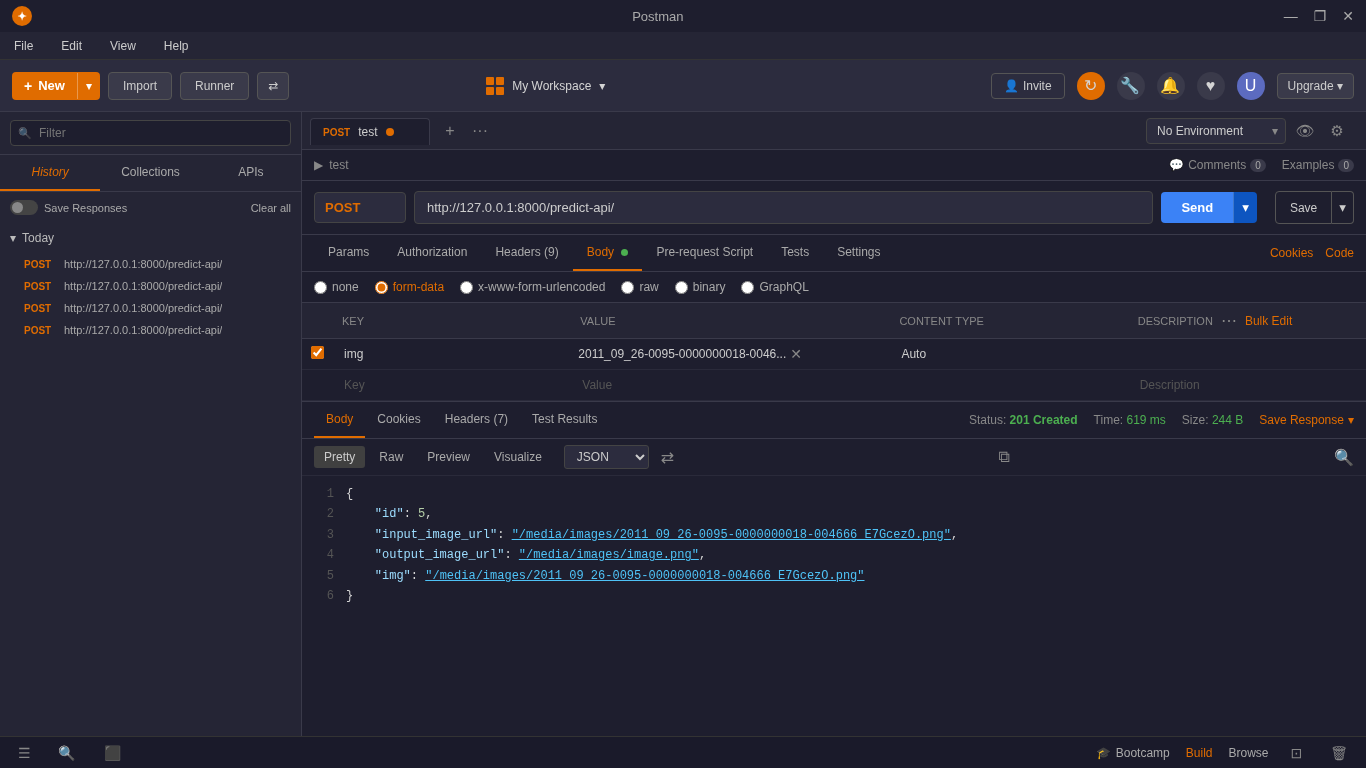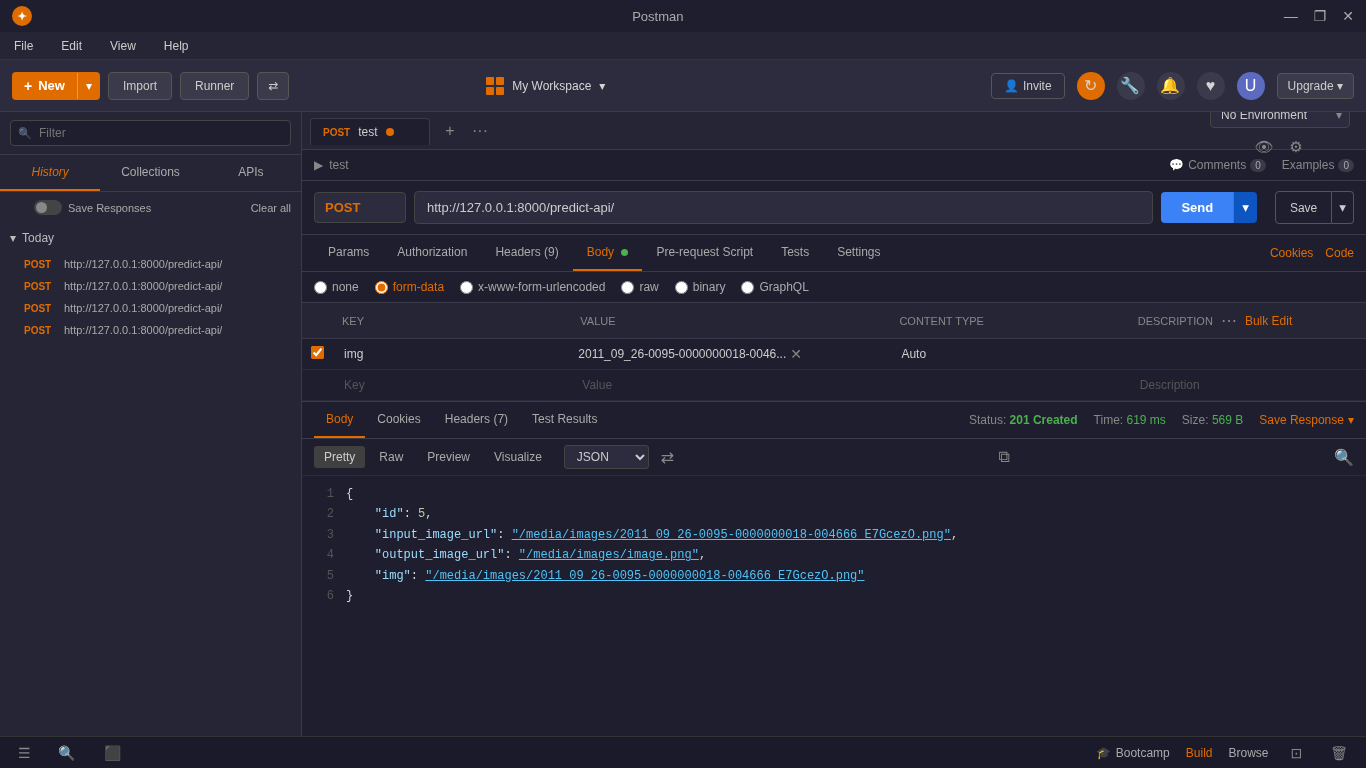--- a/index.html
+++ b/index.html
@@ -38,21 +38,21 @@
 
     
     .sidebar { width: 302px; background: #252535; border-right: 1px solid #3a3a4a; display: flex; flex-direction: column; }
     .sidebar-search { padding: 8px 10px; border-bottom: 1px solid #3a3a4a; }
     .search-input { width: 100%; background: #1e1e2e; border: 1px solid #444; border-radius: 4px; padding: 5px 10px 5px 28px; color: #ccc; font-size: 12px; }
     .search-wrap { position: relative; }
     .search-wrap::before { content: '🔍'; position: absolute; left: 8px; top: 50%; transform: translateY(-50%); font-size: 11px; opacity: 0.5; }
     .sidebar-tabs { display: flex; border-bottom: 1px solid #3a3a4a; }
     .sidebar-tab { flex: 1; text-align: center; padding: 10px 4px; font-size: 12px; color: #aaa; cursor: pointer; border-bottom: 2px solid transparent; }
     .sidebar-tab.active { color: #e06c00; border-bottom: 2px solid #e06c00; font-style: italic; }
-    .sidebar-actions { display: flex; align-items: center; justify-content: space-between; padding: 8px 10px; font-size: 11px; color: #aaa; margin-left: 24px; }
+    .sidebar-actions { display: flex; align-items: center; justify-content: space-between; padding: 8px 10px; font-size: 11px; color: #aaa; }
     .save-resp-toggle { display: flex; align-items: center; gap: 6px; }
     .toggle { width: 28px; height: 15px; background: #444; border-radius: 8px; cursor: pointer; position: relative; }
     .toggle::after { content: ''; position: absolute; width: 11px; height: 11px; background: #888; border-radius: 50%; top: 2px; left: 2px; }
     .sidebar-content { flex: 1; overflow-y: auto; }
     .sidebar-section-header { display: flex; align-items: center; gap: 6px; padding: 8px 10px; font-size: 12px; color: #bbb; cursor: pointer; }
     .sidebar-history-item { padding: 5px 10px 5px 24px; display: flex; align-items: center; gap: 8px; cursor: pointer; }
     .method-badge { font-size: 10px; font-weight: 700; color: #e06c00; width: 32px; flex-shrink: 0; }
     .history-url { color: #aaa; font-size: 11px; white-space: nowrap; overflow: hidden; text-overflow: ellipsis; max-width: 200px; }
 
     
@@ -270,21 +270,21 @@
       <div class="request-tab">
         <span class="method-label">POST</span>
         <span>test</span>
         <span class="tab-dot"></span>
       </div>
       <div class="tab-actions">
         <button class="tab-icon-btn">+</button>
         <button class="tab-icon-btn">···</button>
       </div>
 
-      <div class="no-env-wrap env-selector" style="margin-left:auto;flex-direction:column;">
+      <div class="no-env-wrap env-selector" style="margin-left:auto;">
         <div style="position:relative;">
           <select class="env-select">
             <option>No Environment</option>
           </select>
           <span style="position:absolute;right:8px;top:50%;transform:translateY(-50%);color:#888;pointer-events:none;">▾</span>
         </div>
         <div class="env-icons">
           <button class="env-icon-btn">👁</button>
           <button class="env-icon-btn">⚙</button>
         </div>
@@ -427,21 +427,21 @@
     <div class="response-area">
 
       <div class="resp-tabs-bar">
         <div class="resp-tab active">Body</div>
         <div class="resp-tab">Cookies</div>
         <div class="resp-tab">Headers (7)</div>
         <div class="resp-tab">Test Results</div>
         <div class="resp-status">
           <span>Status: <span class="status-201">201 Created</span></span>
           <span>Time: <span class="time-val">619 ms</span></span>
-          <span>Size: <span class="size-val">569 B</span></span>
+          <span>Size: <span class="size-val">244 B</span></span>
           <button class="save-response-btn">
             <span>Save Response</span>
             <span>▾</span>
           </button>
         </div>
       </div>
 
       <div class="resp-format-bar">
         <div class="fmt-tab active">Pretty</div>
         <div class="fmt-tab">Raw</div>

